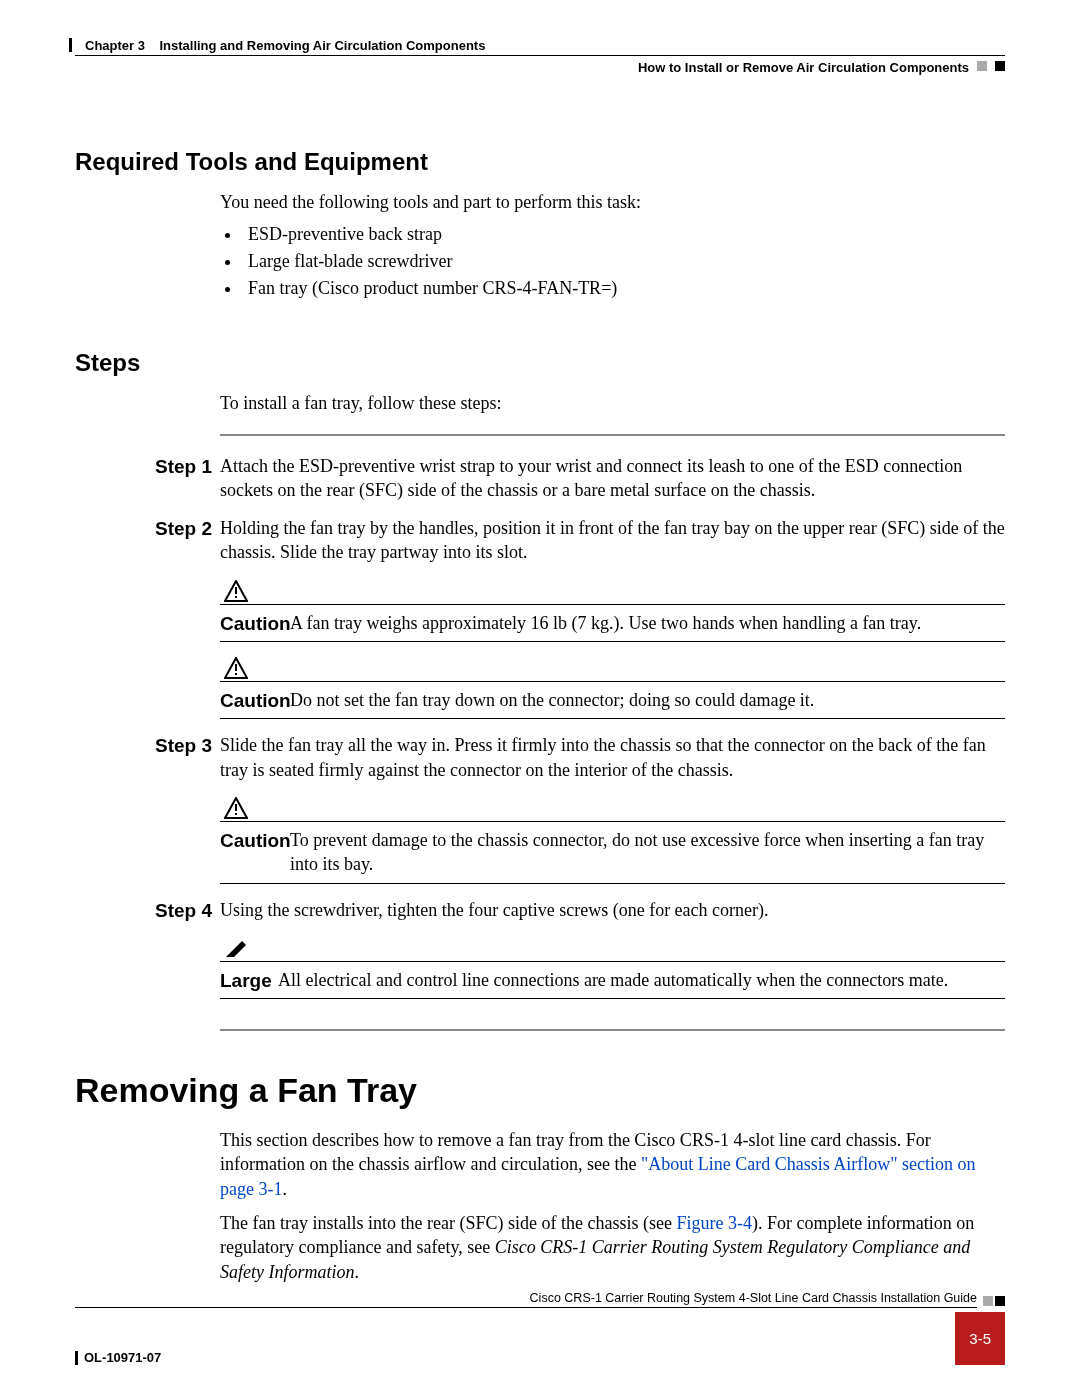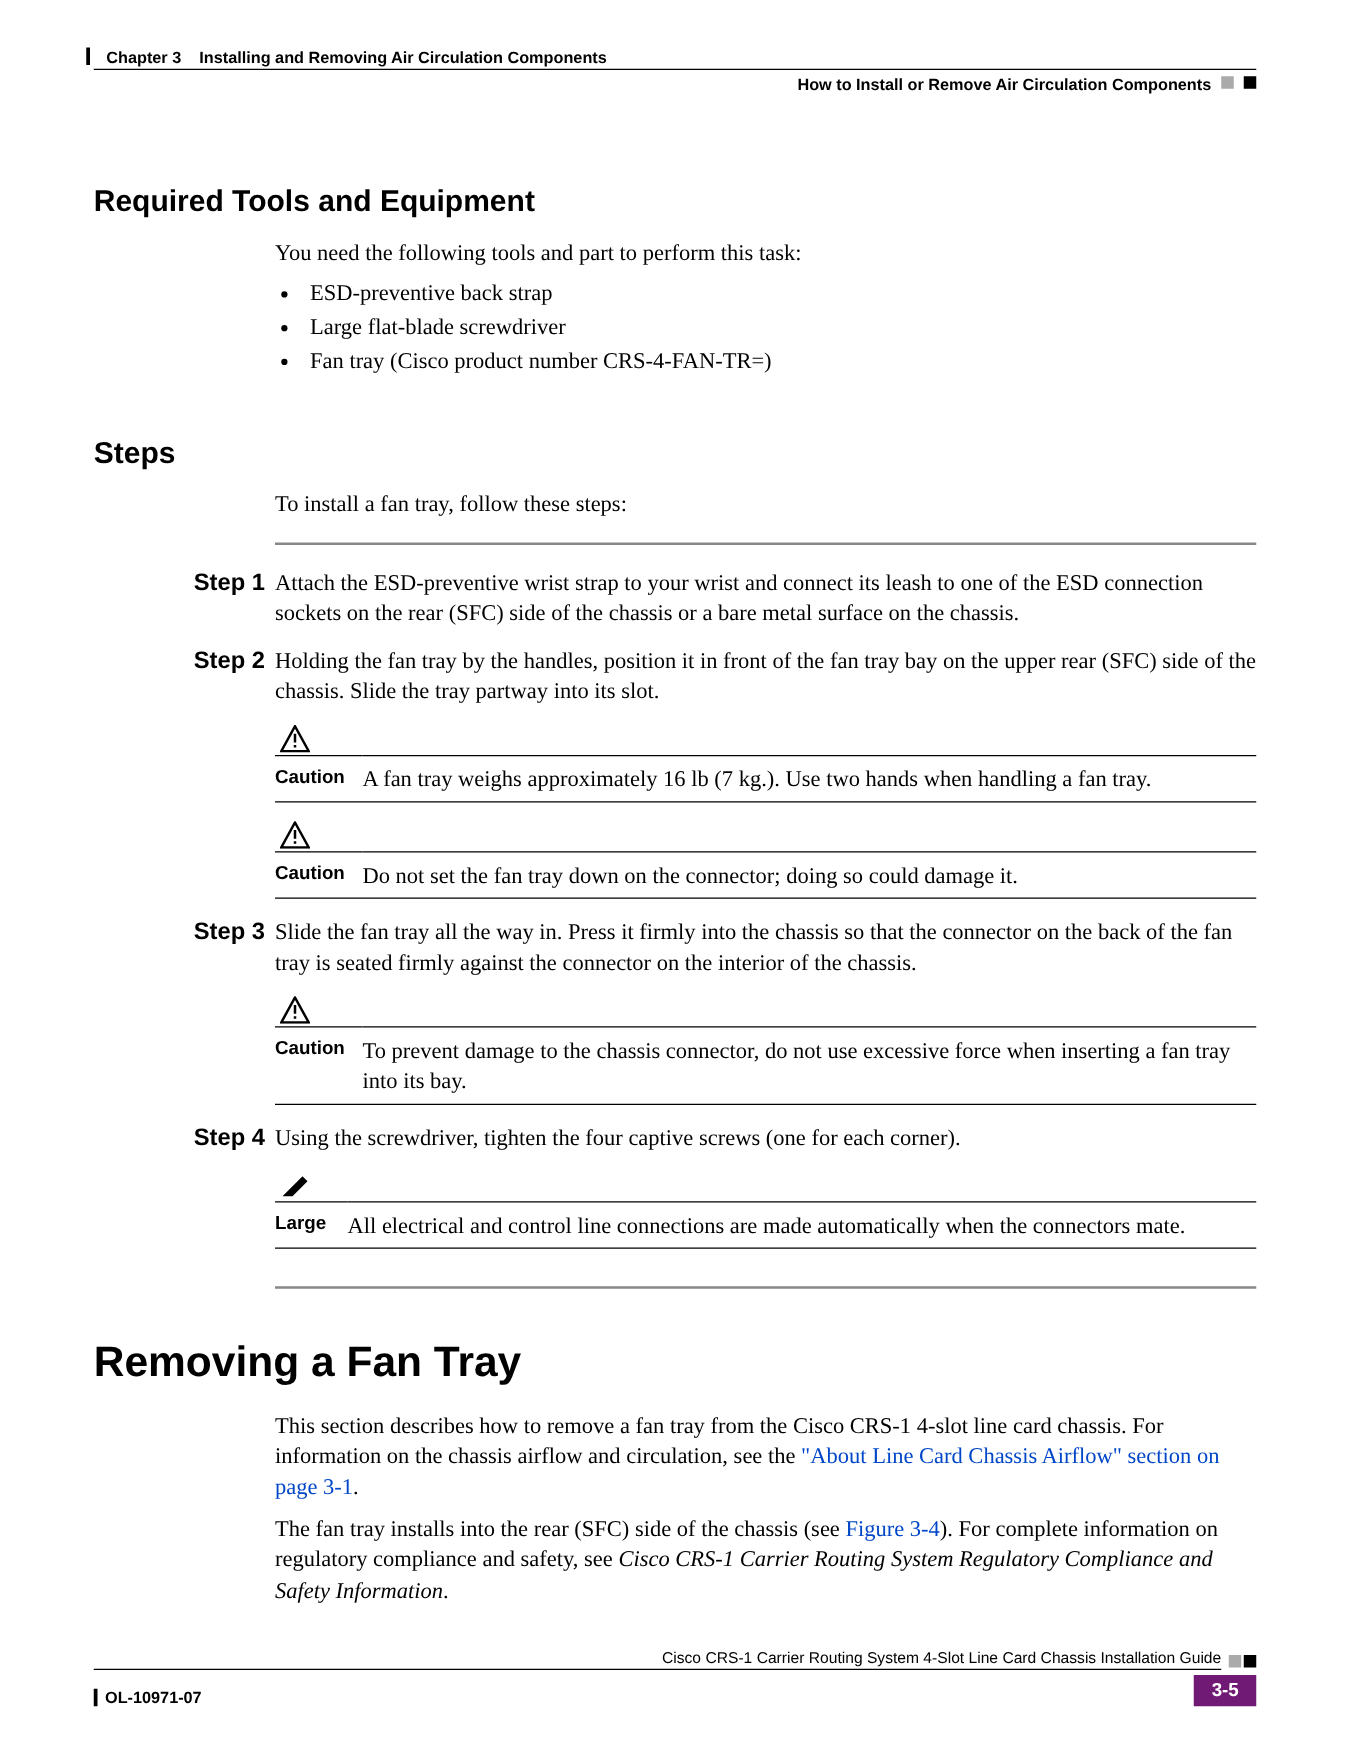--- a/index.html
+++ b/index.html
@@ -79,21 +79,21 @@
   .callout-line-rest {
     flex: 1;
     border-bottom: 1px solid #000;
     height: 26px;
   }
   .callout-text-row { display: flex; border-bottom: 1px solid #000; padding: 6px 0; }
   .callout-label {
     width: 70px; min-width: 70px;
     font-family: Arial, Helvetica, sans-serif;
     font-weight: bold;
-    font-size: 15px;
+    font-size: 19px;
     padding-top: 2px;
   }
   .callout-body { flex: 1; line-height: 1.35; }
   .tri-icon {
     position: absolute;
     left: 4px; bottom: 2px;
   }
   .pen-icon {
     position: absolute;
     left: 4px; bottom: 2px;
@@ -131,26 +131,26 @@
     margin-top: 4px;
   }
   .footer-doc {
     font-family: Arial, Helvetica, sans-serif;
     font-weight: bold;
     font-size: 13px;
   }
   .footer-doc-wrap { display: flex; align-items: center; gap: 6px; }
   .footer-bar { width: 3px; height: 14px; background: #000; }
   .page-badge {
-    background: #701a75;
+    background: #b91c1c;
     color: #fff;
     font-family: Arial, Helvetica, sans-serif;
-    font-weight: bold;
+    font-weight: normal;
     font-size: 15px;
-    padding: 4px 14px;
+    padding: 18px 14px;
   }
 </style>
 </head>
 <body>
 
 <div class="header-area">
   <div class="hdr-rule">
     <span class="bar-l"></span>
     <div class="chapter-line">
       <span>Chapter 3</span>&nbsp;&nbsp;&nbsp;&nbsp;<span>Installing and Removing Air Circulation Components</span>

